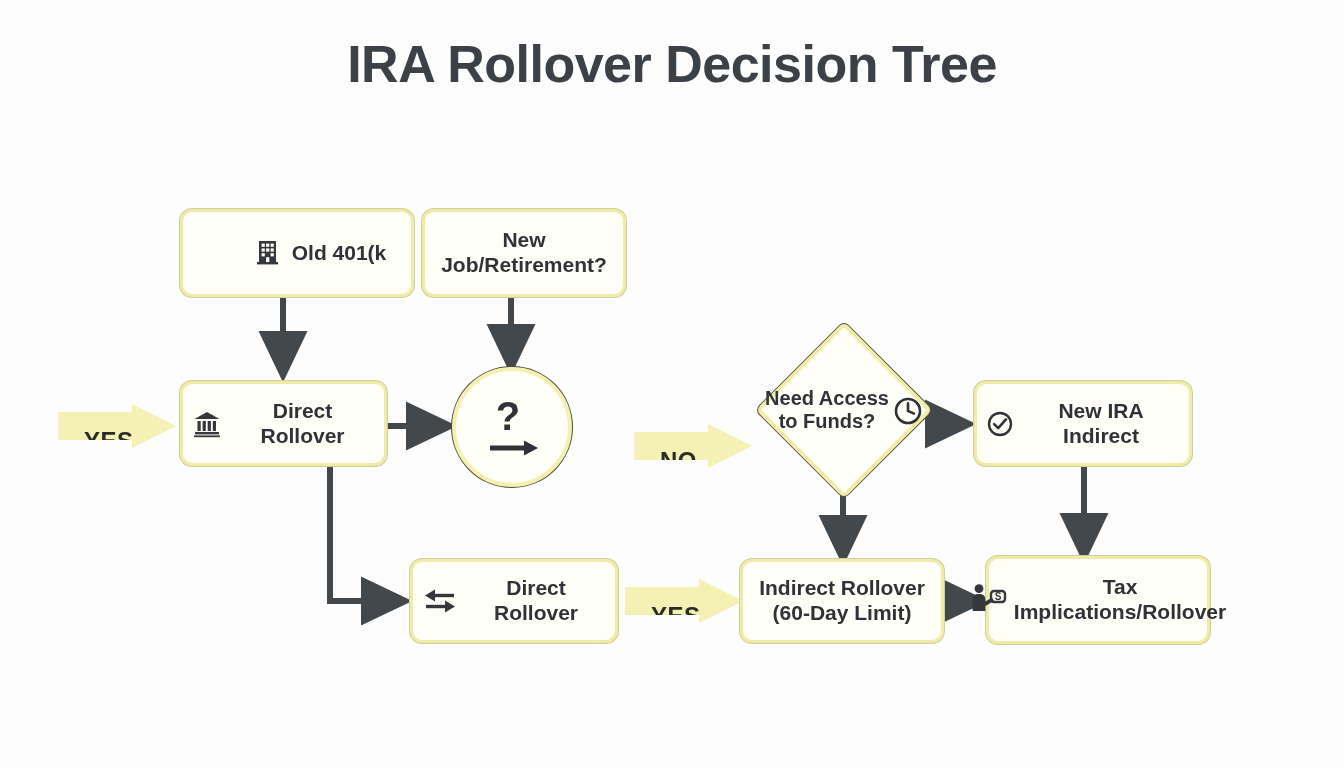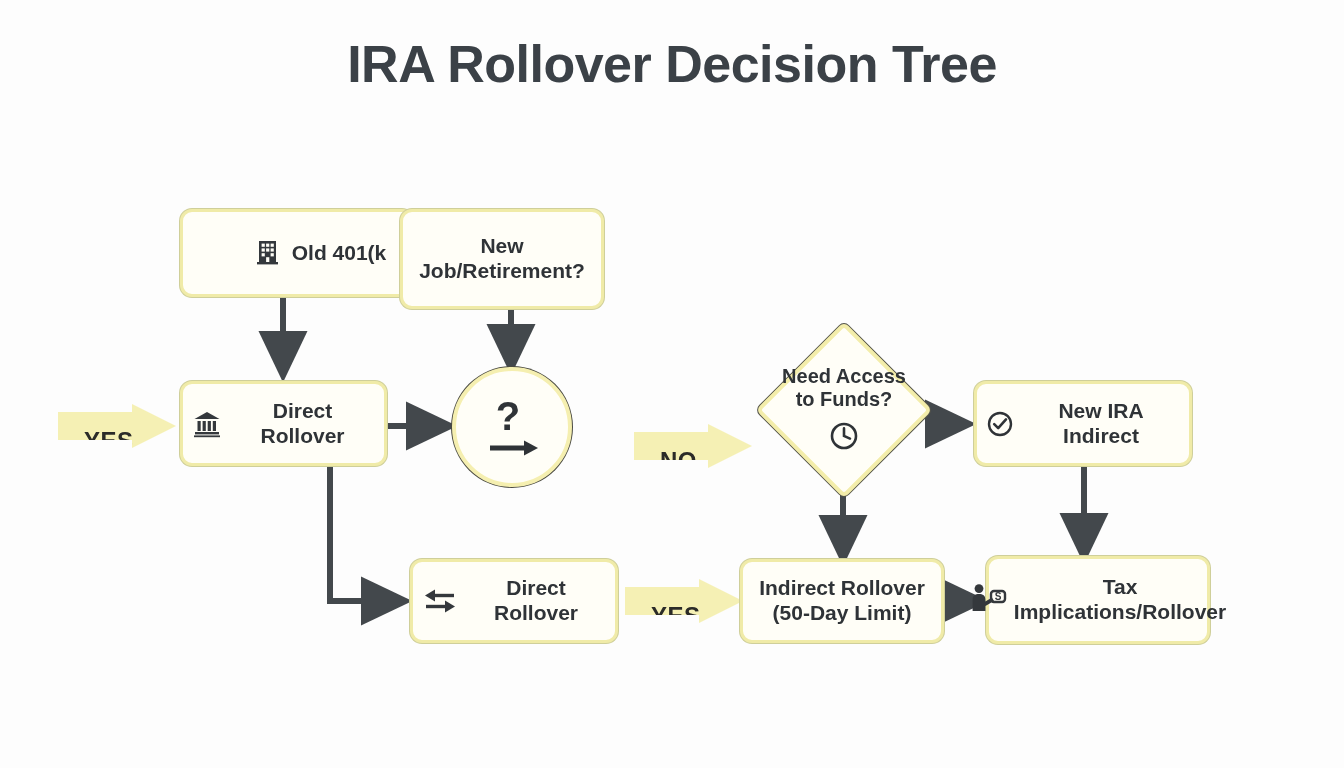--- a/index.html
+++ b/index.html
@@ -95,21 +95,20 @@
     transform: translate(-50%, -50%) rotate(45deg);
     background: #fffef7;
     border: 4px solid #f3edaa;
     box-shadow: 0 0 0 1px #54544a;
     border-radius: 6px;
   }
   .diamond-content {
     position: relative;
     z-index: 2;
     display: flex;
-    flex-direction: column;
     align-items: center;
     justify-content: center;
     gap: 4px;
   }
   .diamond-content .label {
     font-size: 20px;
     font-weight: bold;
     line-height: 1.15;
     text-align: center;
     color: #2f3337;
@@ -197,21 +196,21 @@
             <rect x="14.6" y="14.2" width="3.2" height="3.2"></rect>
             <rect x="10.1" y="18.2" width="3.2" height="4.8"></rect>
           </g>
           <rect x="1" y="23" width="21" height="2.4" fill="#34383c"></rect>
         </svg>
       </span>
       <span class="label">Old 401(k</span>
     </div>
   </div>
 
-  <div class="node" style="left:400px; top:209px; width:204px; height:100px;align-items:center;">
+  <div class="node" style="left:422px; top:209px; width:204px; height:88px;align-items:center;">
     <div class="inner">
       <span class="label">New Job/Retirement?</span>
     </div>
   </div>
 
   <div class="node" style="left:180px; top:381px; width:207px; height:85px;">
     <div class="inner">
       <span class="ico">
         <svg width="28" height="28" viewBox="0 0 28 28">
           <path d="M14 2 L26.5 9 L1.5 9 Z" fill="#34383c"></path>
@@ -277,21 +276,21 @@
           <path d="M22,14.6 L32,20.5 L22,26.4 z" fill="#34383c"></path>
         </svg>
       </span>
       <span class="label">Direct Rollover</span>
     </div>
   </div>
 
   <div class="node" style="left:740px; top:559px; width:204px; height:84px;">
     <div class="inner">
       <span class="label">Indirect Rollover
-(50-Day Limit)</span>
+(60-Day Limit)</span>
     </div>
   </div>
 
   <div class="node" style="left:986px; top:556px; width:224px; height:88px;">
     <div class="inner" style="gap:6px;">
       <span class="ico" style="align-self:flex-start; margin-top:8px;">
         <svg width="38" height="30" viewBox="0 0 38 30">
           <circle cx="9" cy="5.6" r="4.4" fill="#34383c"></circle>
           <path d="M2.6 28 L2.6 17 C2.6 12.4 5.2 11 9 11 C12.8 11 15.4 12.4 15.4 17 L15.4 18.4 L22 14.6 L24 18 L15.4 23 L15.4 28 Z" fill="#34383c"></path>
           <rect x="21" y="8" width="14" height="11" rx="3" fill="none" stroke="#34383c" stroke-width="2.4"></rect>

